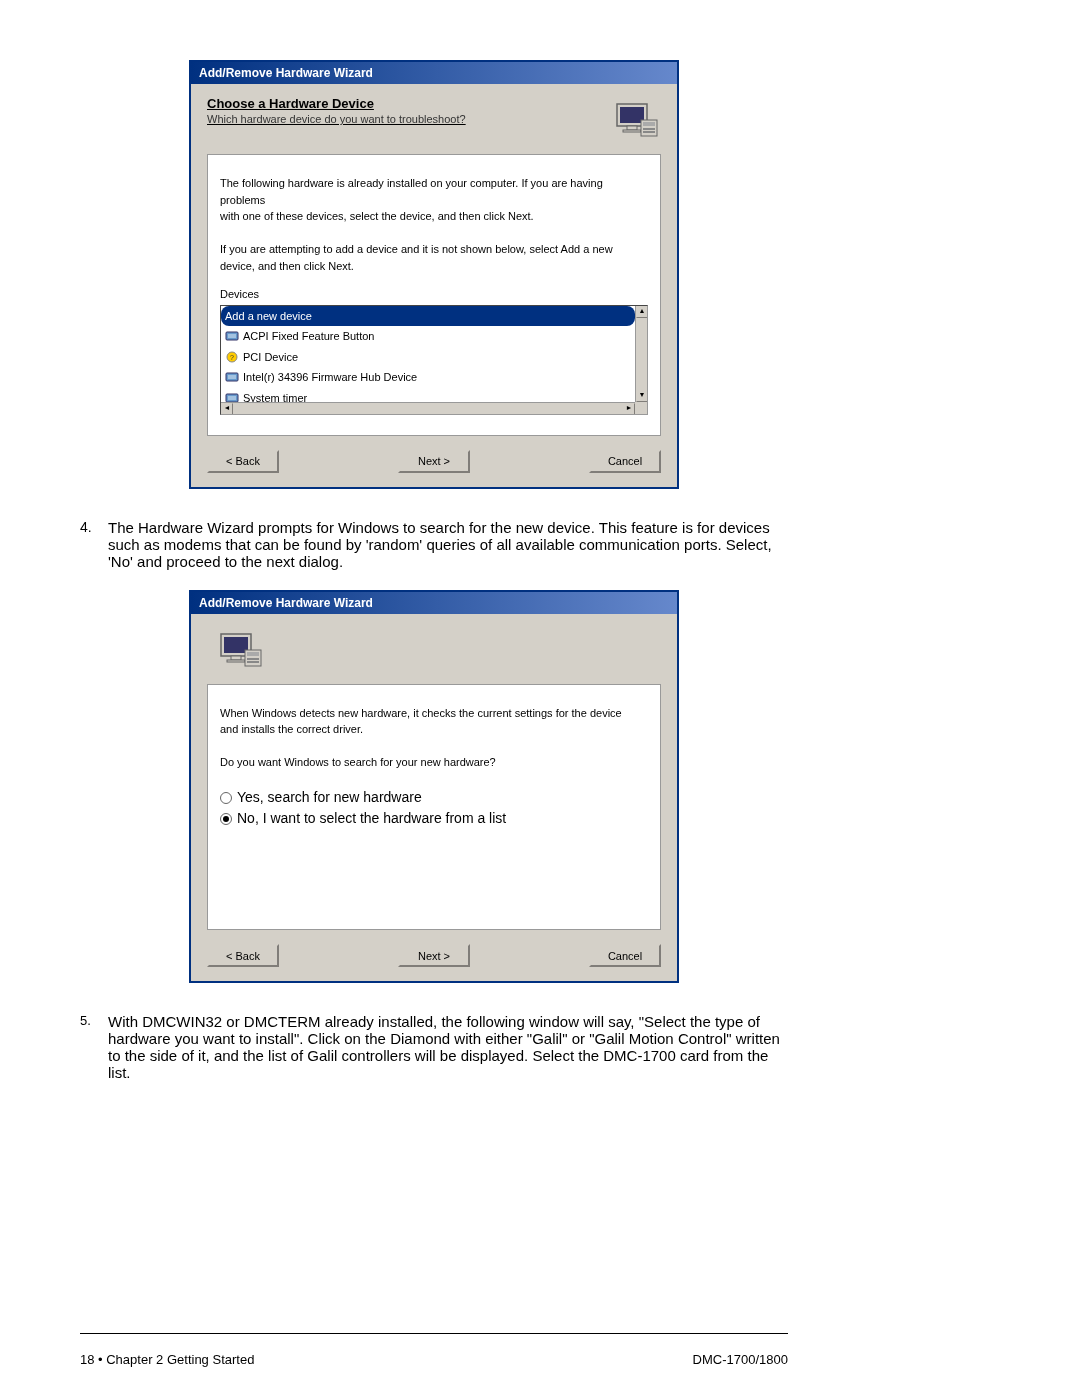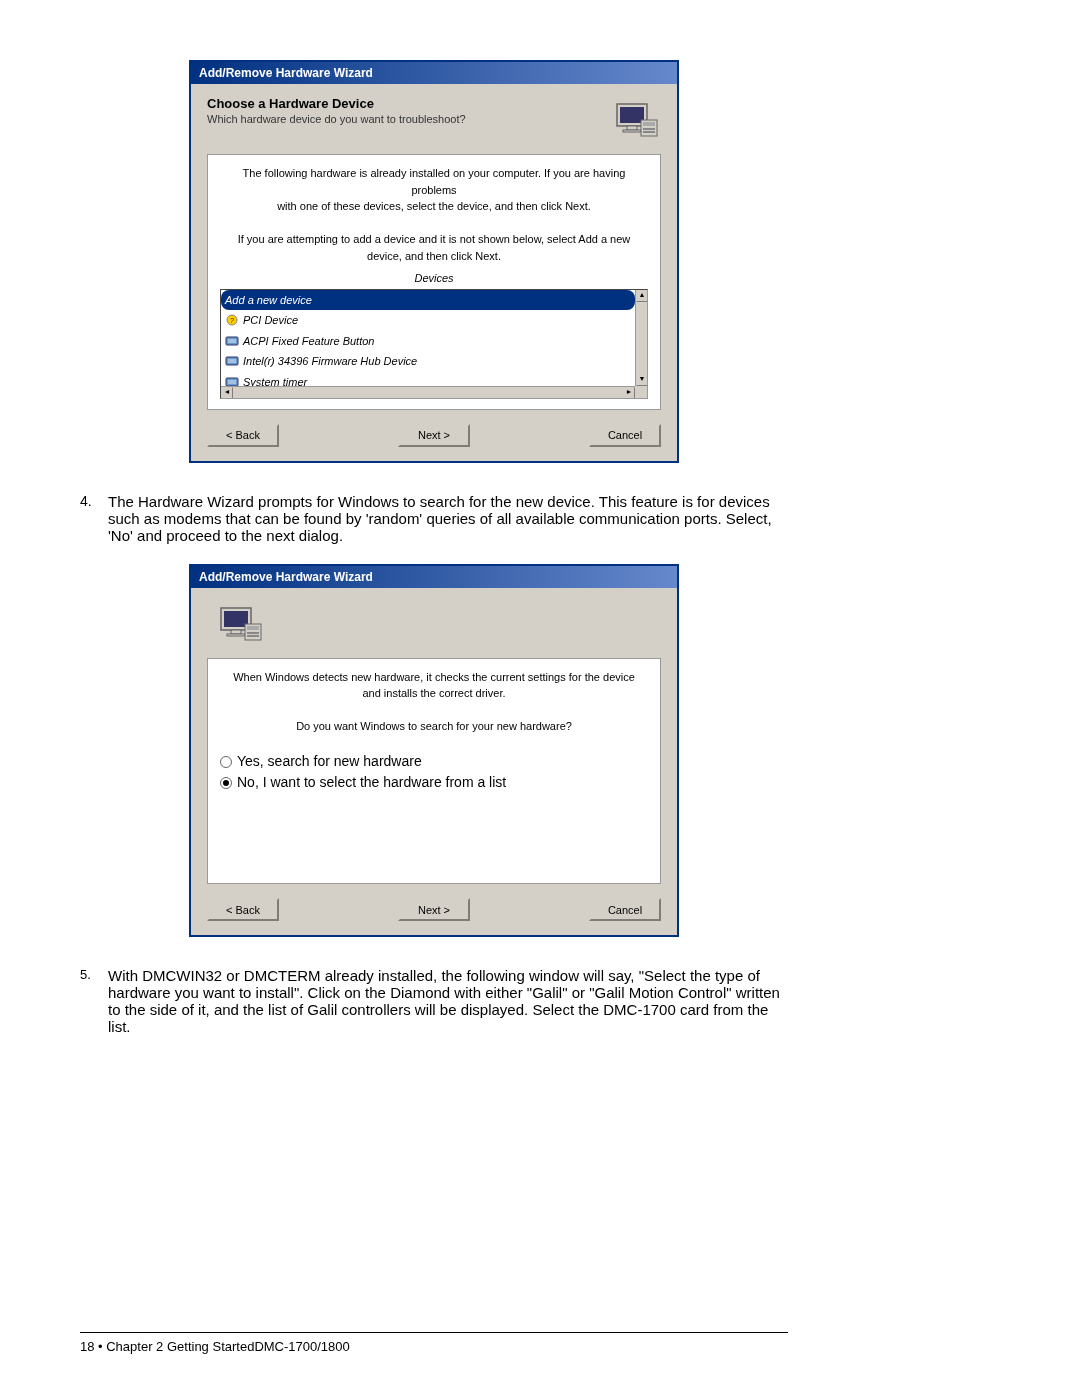--- a/index.html
+++ b/index.html
@@ -50,20 +50,21 @@
     }
 
     .dialog-header {
       display: flex;
       align-items: flex-start;
       margin-bottom: 10px;
     }
 
     .dialog-header-text {
       flex: 1;
+      text-decoration: underline;
     }
 
     .dialog-header-title {
       font-weight: bold;
       font-size: 13px;
       margin-bottom: 2px;
     }
 
     .dialog-header-subtitle {
       font-size: 11px;
@@ -78,30 +79,28 @@
     }
 
     .dialog-icon svg {
       width: 48px;
       height: 48px;
     }
 
     .dialog-body {
       background: white;
       border: 1px solid #999;
-      padding: 10px 12px;
+      padding: 20px 12px;
       margin-bottom: 10px;
       font-size: 11px;
       line-height: 1.5;
-      text-align: center;
     }
 
     .devices-list-container {
-      margin-top: 6px;
-      font-style: italic;
+      margin-top: 12px;
     }
 
     .devices-label {
       font-size: 11px;
       margin-bottom: 2px;
     }
 
     .devices-list {
       border: 1px inset #999;
       background: white;
@@ -236,26 +235,27 @@
     }
 
     .step-number {
       font-size: 14px;
       min-width: 20px;
     }
 
     
     .page-footer {
       position: absolute;
-      bottom: 43px;
+      bottom: 30px;
       left: 80px;
       right: 80px;
       border-top: 1px solid #000;
-      padding-top: 6px;
-      display: flex;
+      padding-top: 18px;
+      display: flex;
+      justify-content: space-between;
       font-size: 13px;
     }
 
     
     .pci-icon {
       width: 14px;
       height: 14px;
       display: inline-flex;
       align-items: center;
       justify-content: center;
@@ -305,34 +305,34 @@
           <div class="devices-list-container">
             <div class="devices-label">Devices</div>
             <div class="devices-list">
               <div class="devices-list-inner">
                 <div class="device-item selected">
                   <span>Add a new device</span>
                 </div>
                 <div class="device-item">
                   <span class="pci-icon">
                     <svg width="14" height="14" viewBox="0 0 14 14">
+                      <rect x="1" y="3" width="12" height="8" rx="1" fill="#6699cc" stroke="#336" stroke-width="1"></rect>
+                      <rect x="3" y="5" width="8" height="4" fill="#fff" opacity="0.4"></rect>
+                    </svg>
+                  </span>
+                  <span>ACPI Fixed Feature Button</span>
+                </div>
+                <div class="device-item">
+                  <span class="pci-icon">
+                    <svg width="14" height="14" viewBox="0 0 14 14">
                       <circle cx="7" cy="7" r="5" fill="#ffcc00" stroke="#888" stroke-width="1"></circle>
                       <text x="7" y="10" text-anchor="middle" font-size="7" fill="#333">?</text>
                     </svg>
                   </span>
                   <span>PCI Device</span>
-                </div>
-                <div class="device-item">
-                  <span class="pci-icon">
-                    <svg width="14" height="14" viewBox="0 0 14 14">
-                      <rect x="1" y="3" width="12" height="8" rx="1" fill="#6699cc" stroke="#336" stroke-width="1"></rect>
-                      <rect x="3" y="5" width="8" height="4" fill="#fff" opacity="0.4"></rect>
-                    </svg>
-                  </span>
-                  <span>ACPI Fixed Feature Button</span>
                 </div>
                 <div class="device-item">
                   <span class="pci-icon">
                     <svg width="14" height="14" viewBox="0 0 14 14">
                       <rect x="1" y="3" width="12" height="8" rx="1" fill="#6699cc" stroke="#336" stroke-width="1"></rect>
                       <rect x="3" y="5" width="8" height="4" fill="#fff" opacity="0.4"></rect>
                     </svg>
                   </span>
                   <span>Intel(r) 34396 Firmware Hub Device</span>
                 </div>

